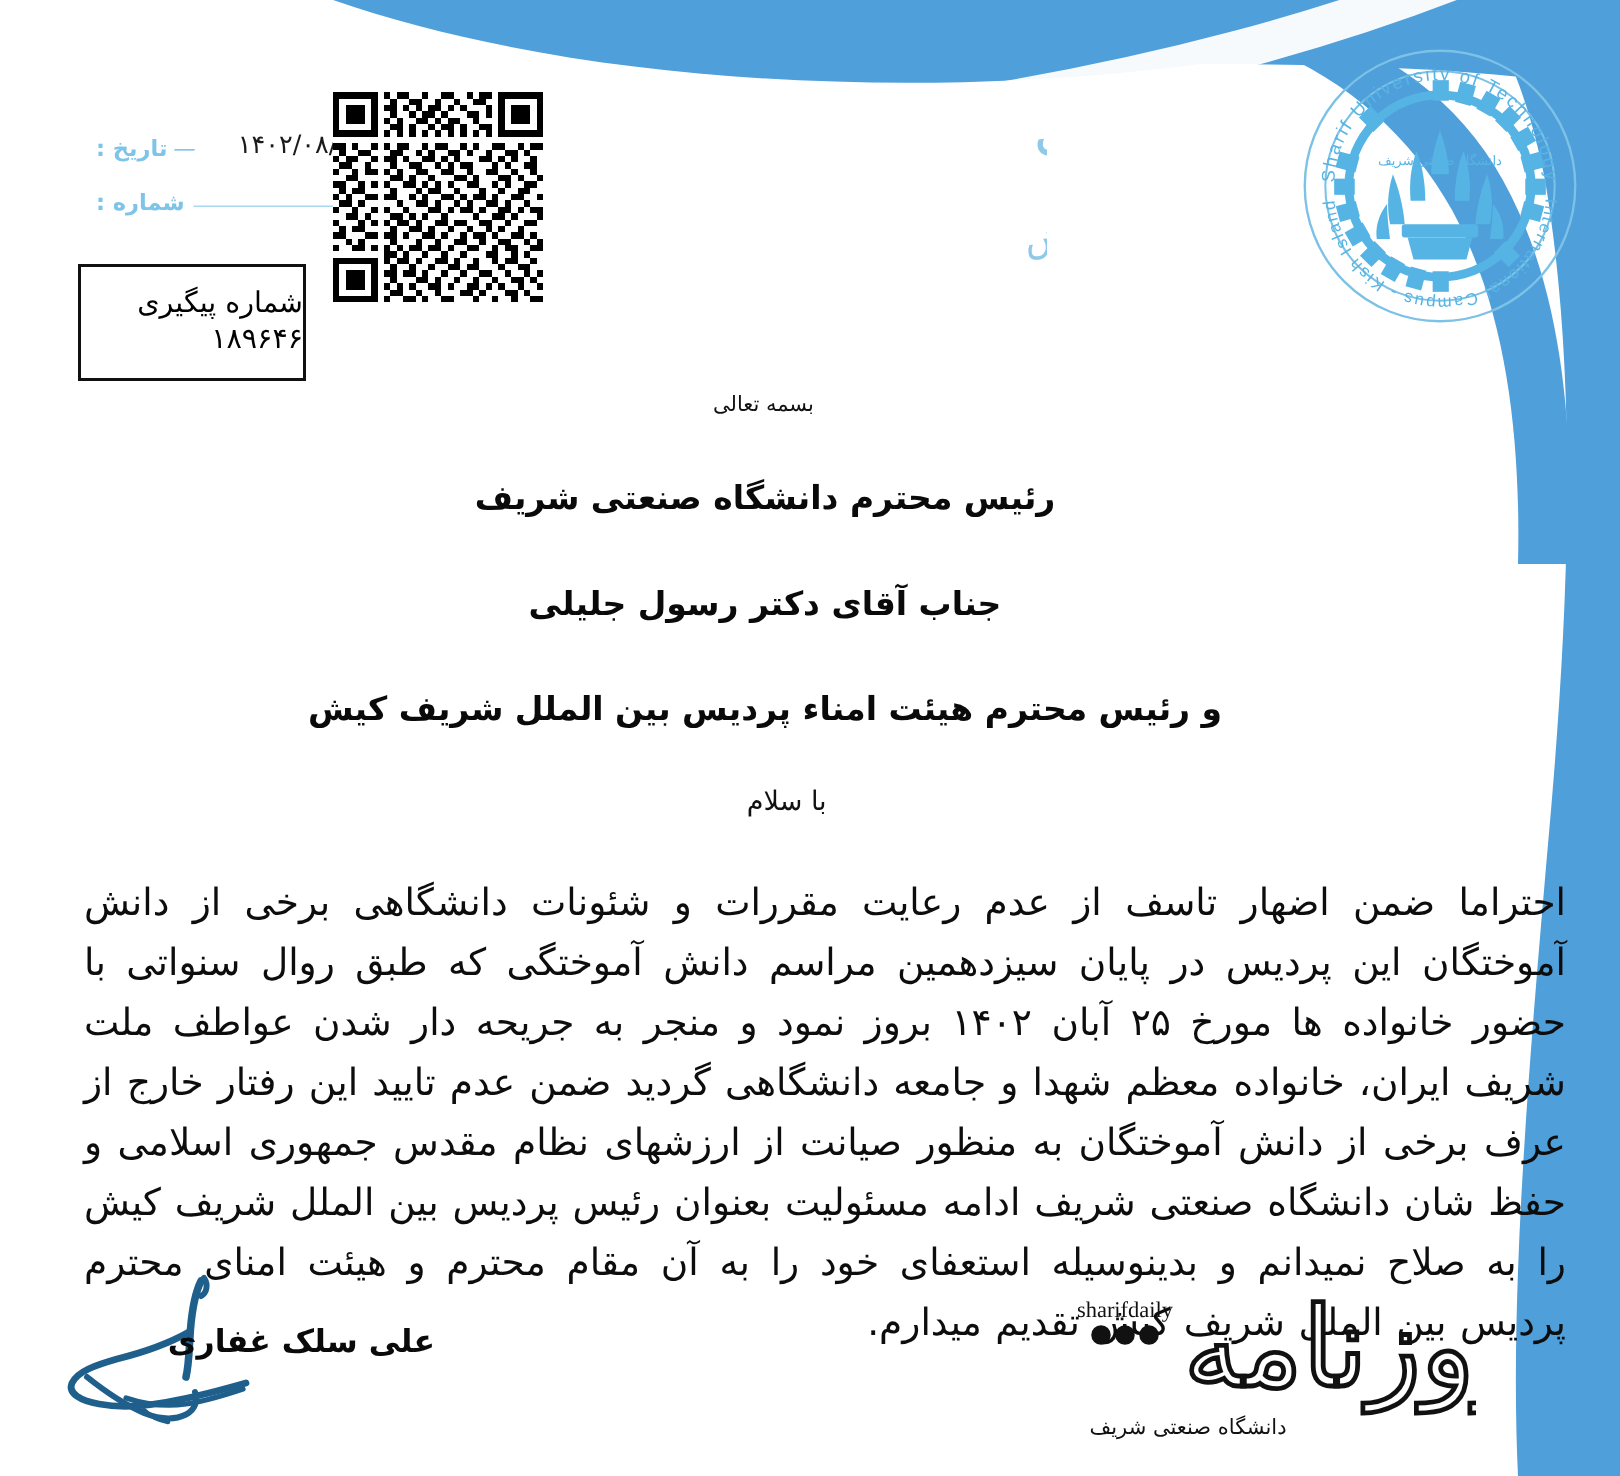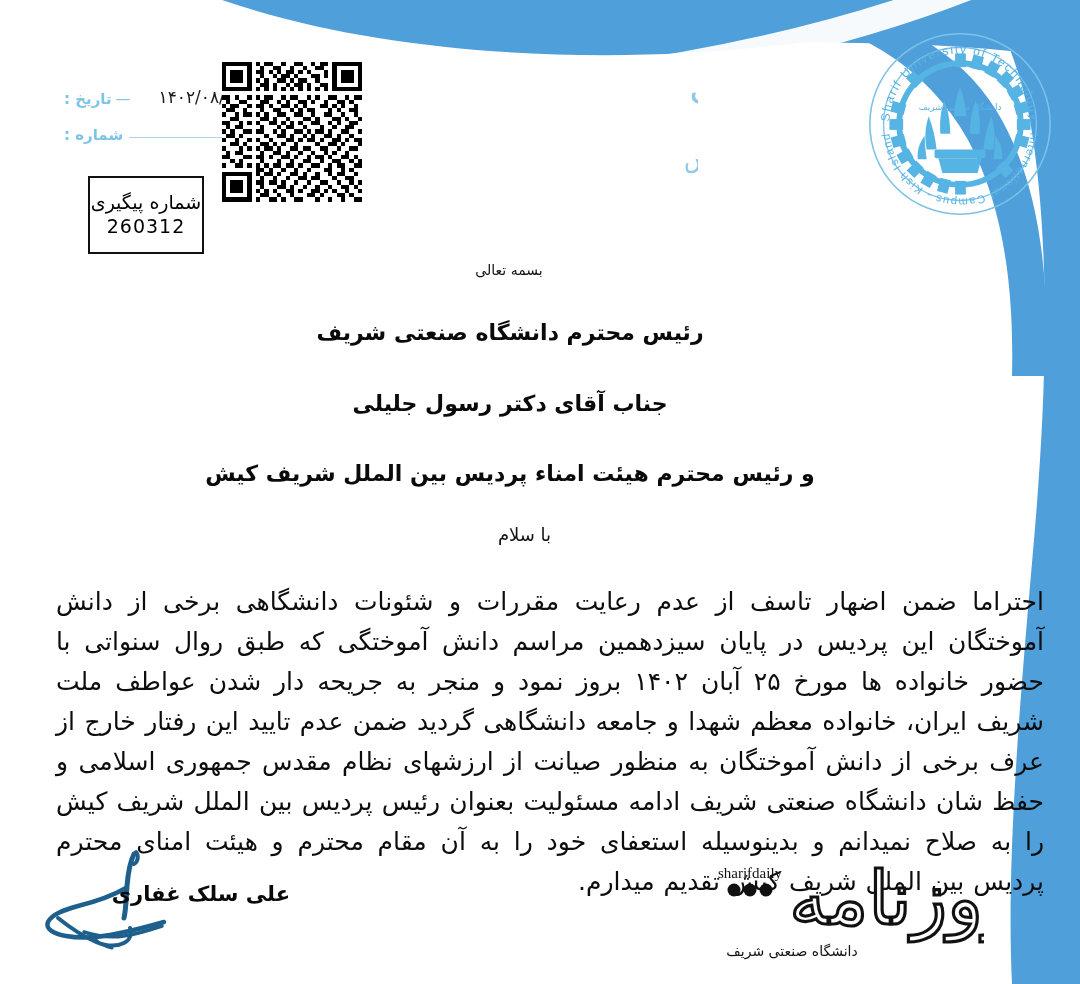--- a/index.html
+++ b/index.html
@@ -69,27 +69,27 @@
   .dash {
     color: #7ec4e8;
     font-size: 15px;
   }
 
   
   .tracking-box {
     position: absolute;
     top: 176px;
     right: 876px;
-    width: 116px;
+    width: 152px;
     height: 78px;
     border: 2.2px solid #111;
     box-sizing: border-box;
     display: flex;
     flex-direction: column;
-    align-items: center;
+    align-items: flex-start;
     justify-content: center;
     background: #fff;
     z-index: 6;
     direction: rtl;
   }
   .tracking-label {
     font-size: 19px;
     color: #000;
     line-height: 1.15;
     font-family: "DejaVu Sans", "Liberation Sans", sans-serif;
@@ -268,21 +268,21 @@
       <span class="meta-label">تاریخ :</span>
     </div>
     <div class="meta-row">
       <span class="meta-rule"></span>
       <span class="meta-label">شماره :</span>
     </div>
   </div>
 
   <div class="tracking-box">
     <div class="tracking-label">شماره پیگیری</div>
-    <div class="tracking-number">260312</div>
+    <div class="tracking-number">۱۸۹۶۴۶</div>
   </div>
 
   <svg class="qr" viewBox="0 0 33 33" shape-rendering="crispEdges" aria-hidden="true">
     <rect width="33" height="33" fill="#ffffff"></rect>
     <g fill="#000000">
 
       <rect x="0" y="0" width="7" height="1"></rect>
         <rect x="0" y="6" width="7" height="1"></rect>
       <rect x="0" y="0" width="1" height="7"></rect>
         <rect x="6" y="0" width="1" height="7"></rect>

